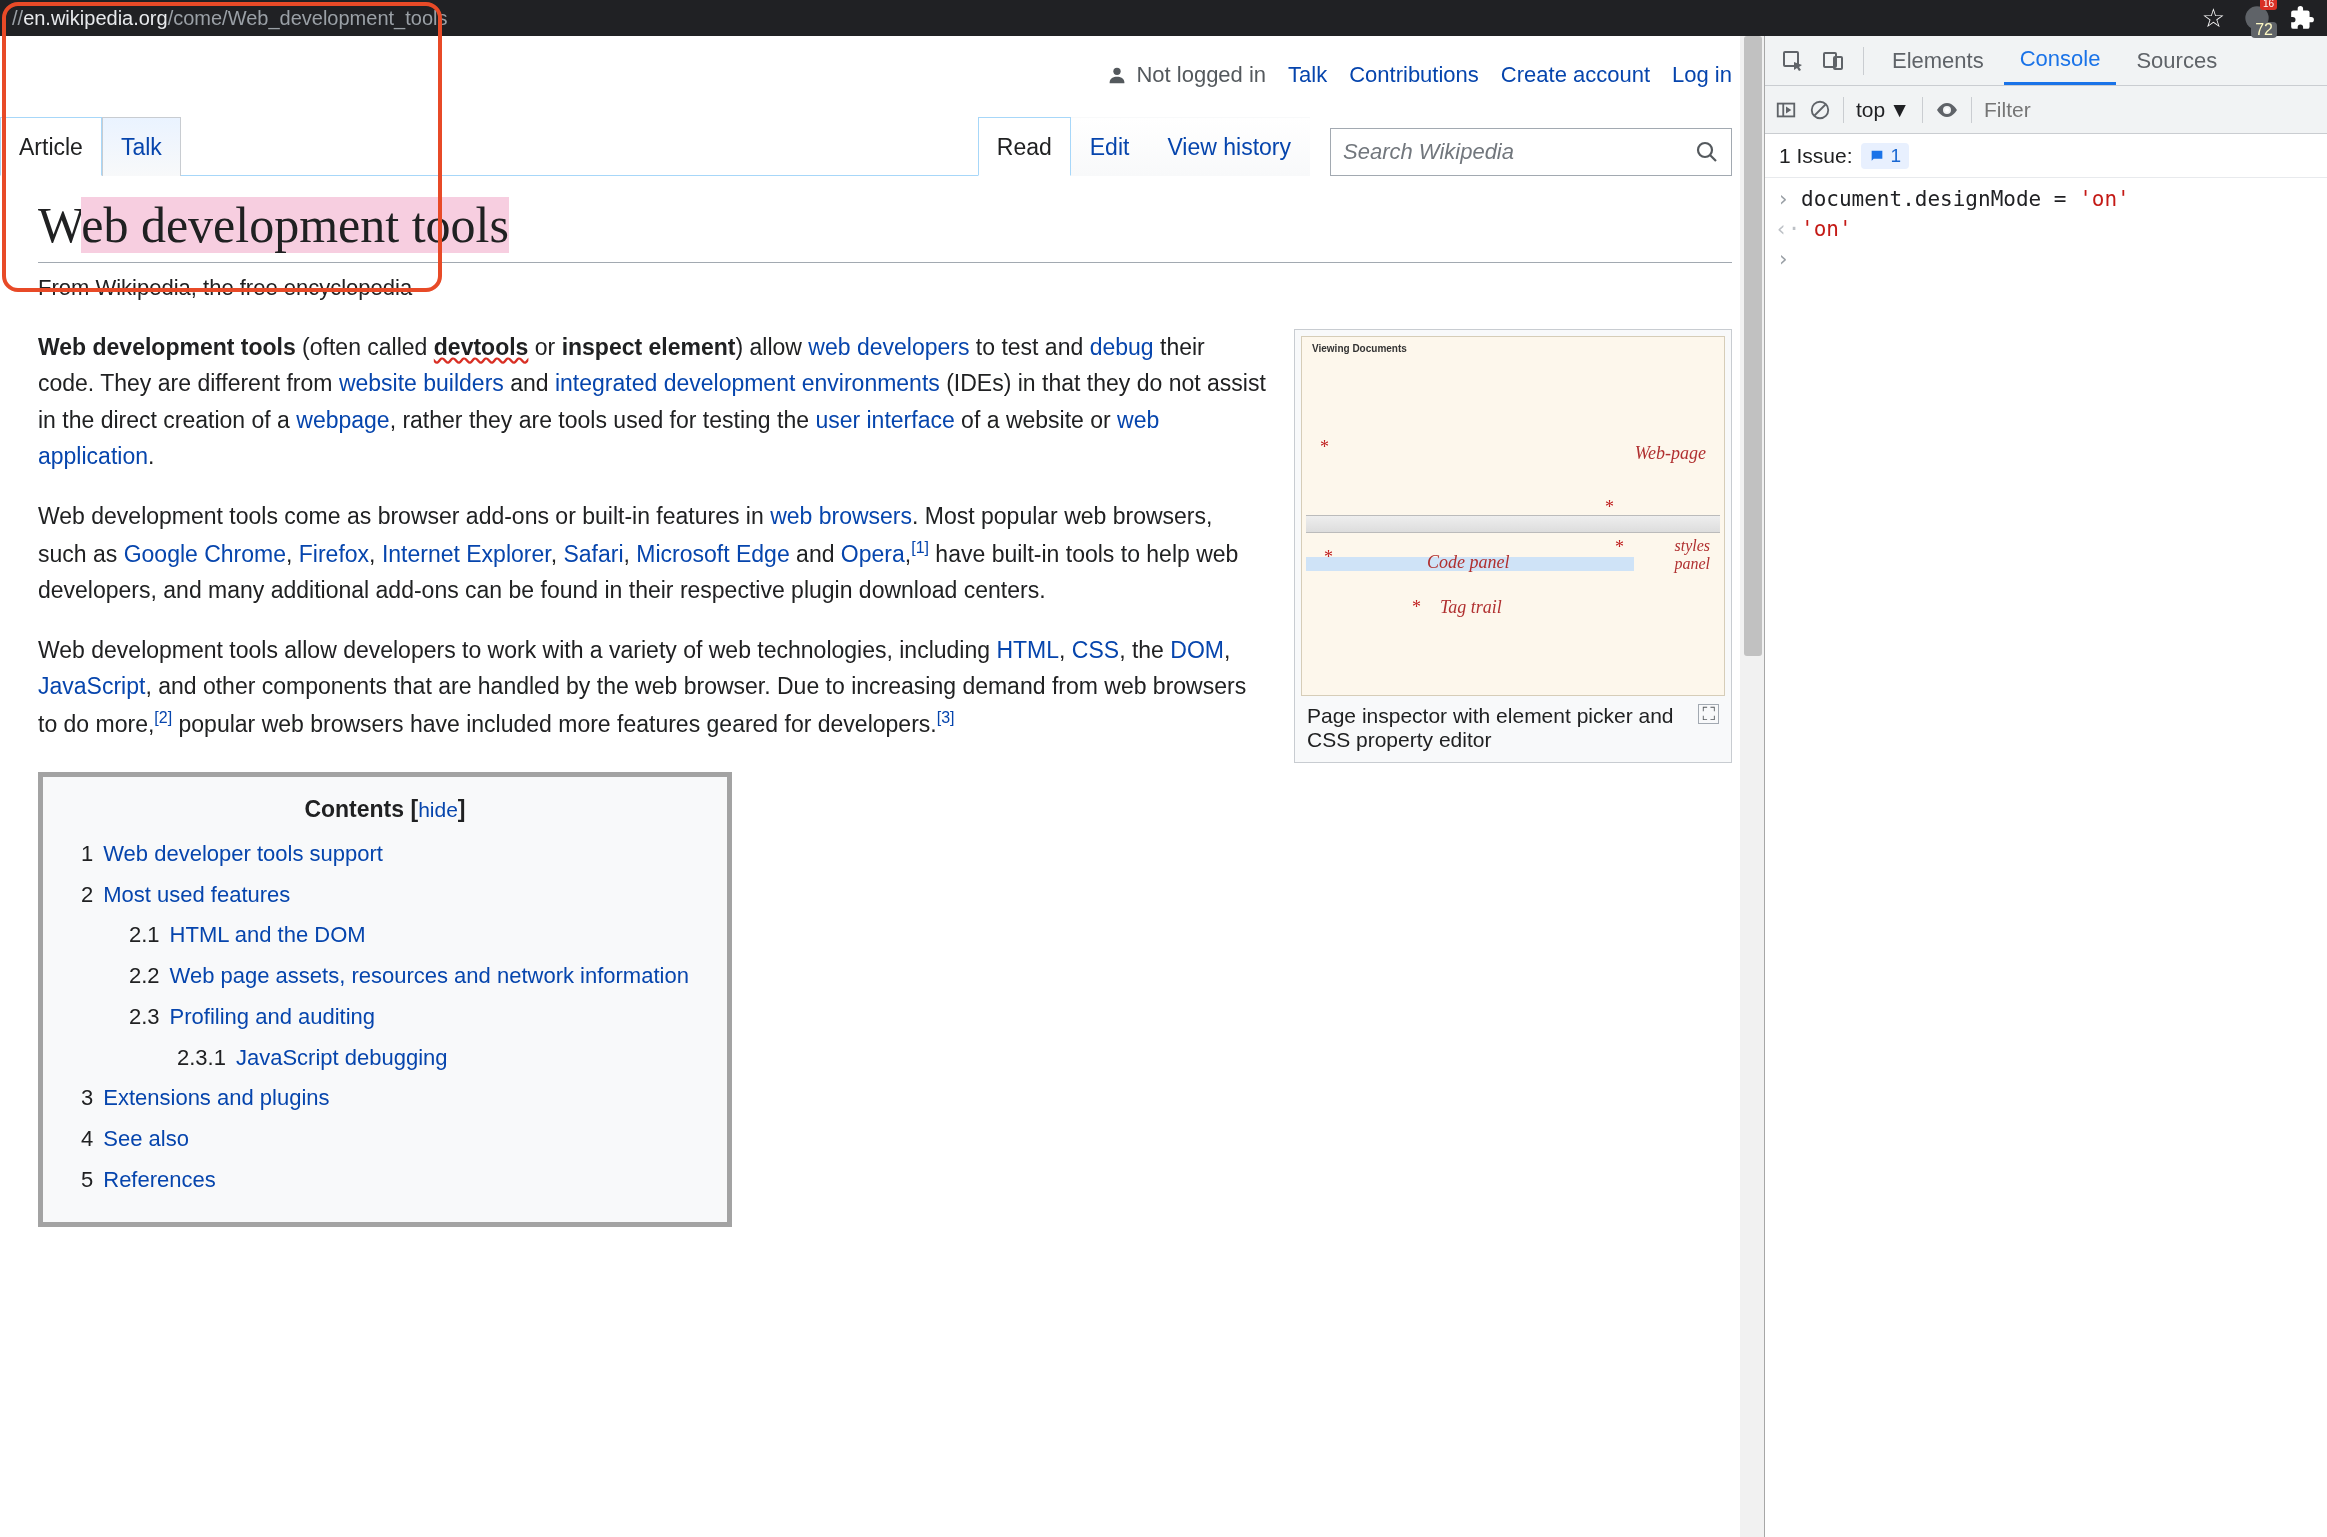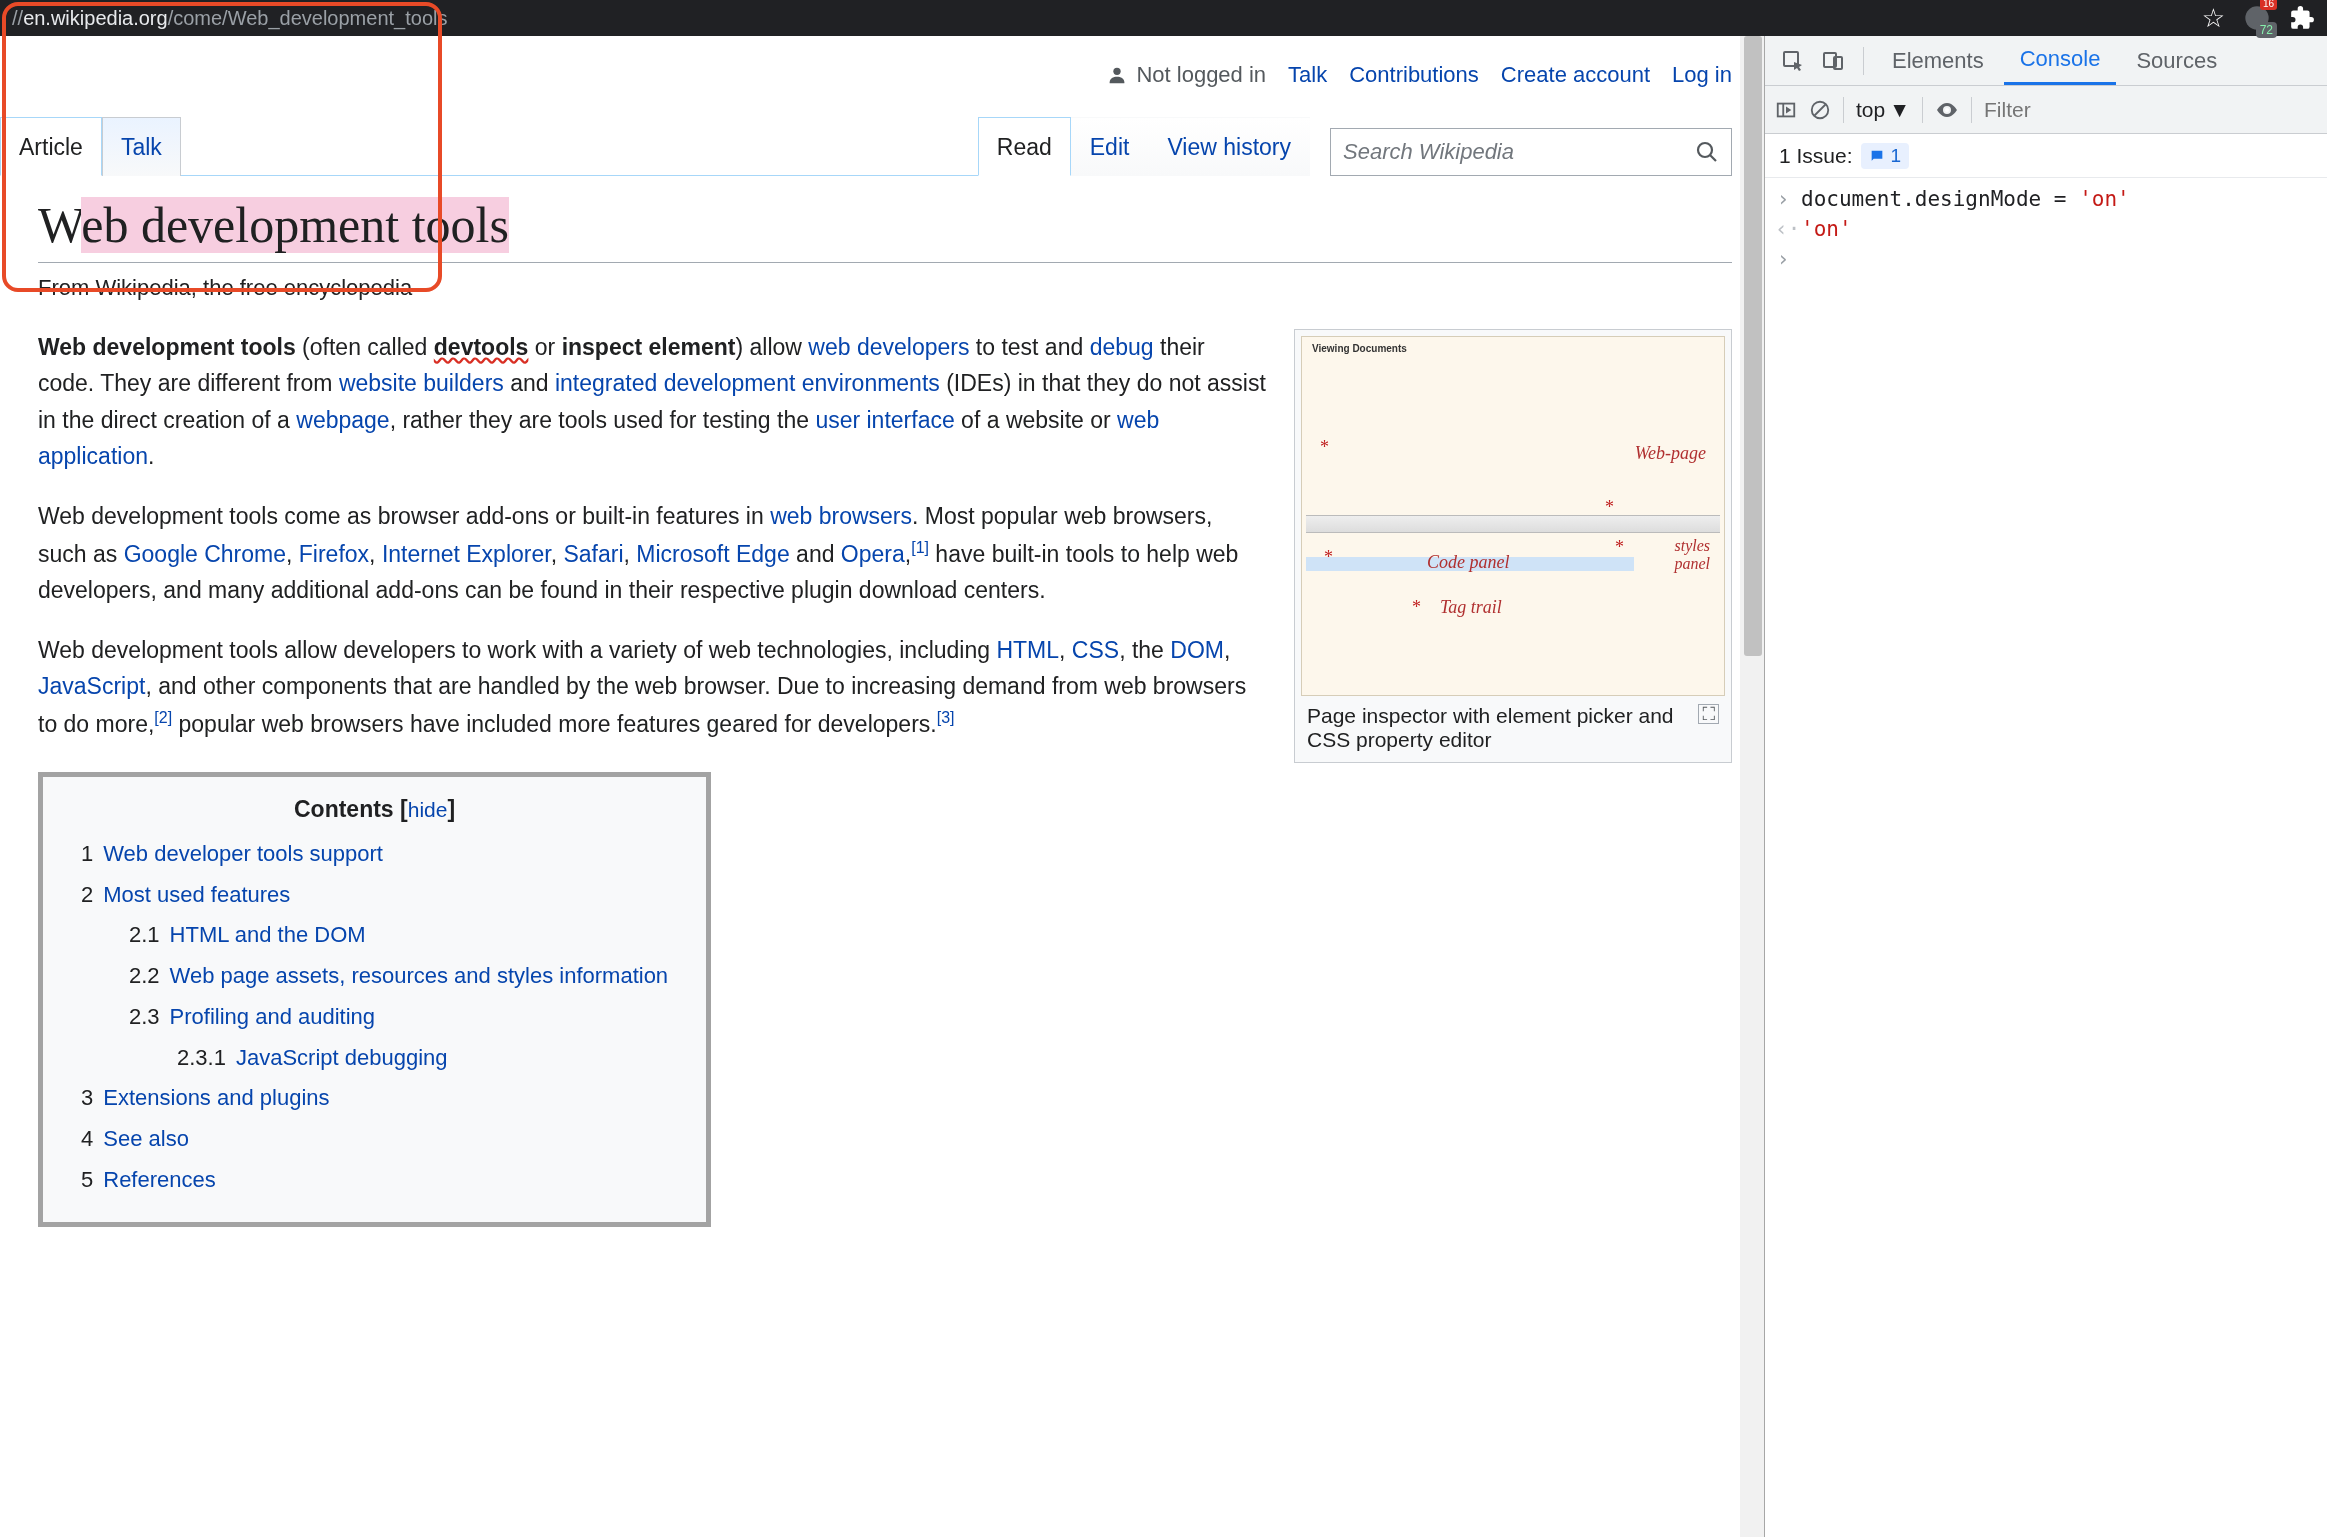--- a/index.html
+++ b/index.html
@@ -6,21 +6,21 @@
 body { font-family: -apple-system, BlinkMacSystemFont, "Segoe UI", Arial, sans-serif; font-size: 16px; color: #202122; background: #fff; overflow: hidden; }
 .root { display: flex; flex-direction: column; width: 2327px; height: 1537px; }
 .browser-bar { background: #202124; height: 36px; display: flex; align-items: center; padding: 0 12px; color: #9aa0a6; font-size: 20px; position: relative; }
 .url-text { font-family: Arial, sans-serif; }
 .url-slash { color: #9aa0a6; }
 .url-host { color: #e8eaed; }
 .browser-icons-right { position: absolute; right: 12px; display: flex; align-items: center; gap: 18px; }
 .star-icon { color: #fff; font-size: 26px; }
 .ext-badge { position: relative; width: 28px; height: 28px; }
 .ext-badge .corner { position: absolute; top: -6px; right: -6px; background: #d93025; color: #fff; font-size: 10px; padding: 0 3px; border-radius: 3px; line-height: 12px; }
-.ext-badge .count { position: absolute; bottom: -6px; right: -6px; background: #5f6368; color: #86efac; font-size: 12px; padding: 0 4px; border-radius: 4px; line-height: 16px; }
+.ext-badge .count { position: absolute; bottom: -6px; right: -6px; background: #5f6368; color: #fef9c3; font-size: 16px; padding: 0 4px; border-radius: 4px; line-height: 16px; }
 .puzzle-icon { color: #fff; font-size: 24px; }
 .main-row { display: flex; flex: 1; min-height: 0; }
 .wiki-col { flex: 1; display: flex; flex-direction: column; border-right: 1px solid #a7a7a7; min-width: 0; position: relative; }
 .devtools-col { width: 562px; display: flex; flex-direction: column; background: #f1f3f4; }
 
 
 .wiki-top { height: 78px; display: flex; align-items: center; justify-content: flex-end; padding-right: 32px; gap: 22px; font-size: 22px; }
 .wiki-top a { color: #0645ad; text-decoration: none; cursor: pointer; }
 .wiki-top .not-logged { color: #54595d; display: flex; align-items: center; gap: 8px; }
 .person-icon { font-size: 22px; color: #54595d; }
@@ -178,21 +178,21 @@
 
             <div class="toc">
               <div class="toc-title">
                 <span>Contents</span>
                 <span> [</span><span class="hide">hide</span><span>]</span>
               </div>
               <ul id="toc-list">
                   <li class=""><span class="num">1</span><a>Web developer tools support</a></li>
                   <li class=""><span class="num">2</span><a>Most used features</a></li>
                   <li class="lvl2"><span class="num">2.1</span><a>HTML and the DOM</a></li>
-                  <li class="lvl2"><span class="num">2.2</span><a>Web page assets, resources and styles information</a></li>
+                  <li class="lvl2"><span class="num">2.2</span><a>Web page assets, resources and network information</a></li>
                   <li class="lvl2"><span class="num">2.3</span><a>Profiling and auditing</a></li>
                   <li class="lvl3"><span class="num">2.3.1</span><a>JavaScript debugging</a></li>
                   <li class=""><span class="num">3</span><a>Extensions and plugins</a></li>
                   <li class=""><span class="num">4</span><a>See also</a></li>
                   <li class=""><span class="num">5</span><a>References</a></li>
                 </ul>
             </div>
           </div>
 
           <div class="fig-col">

